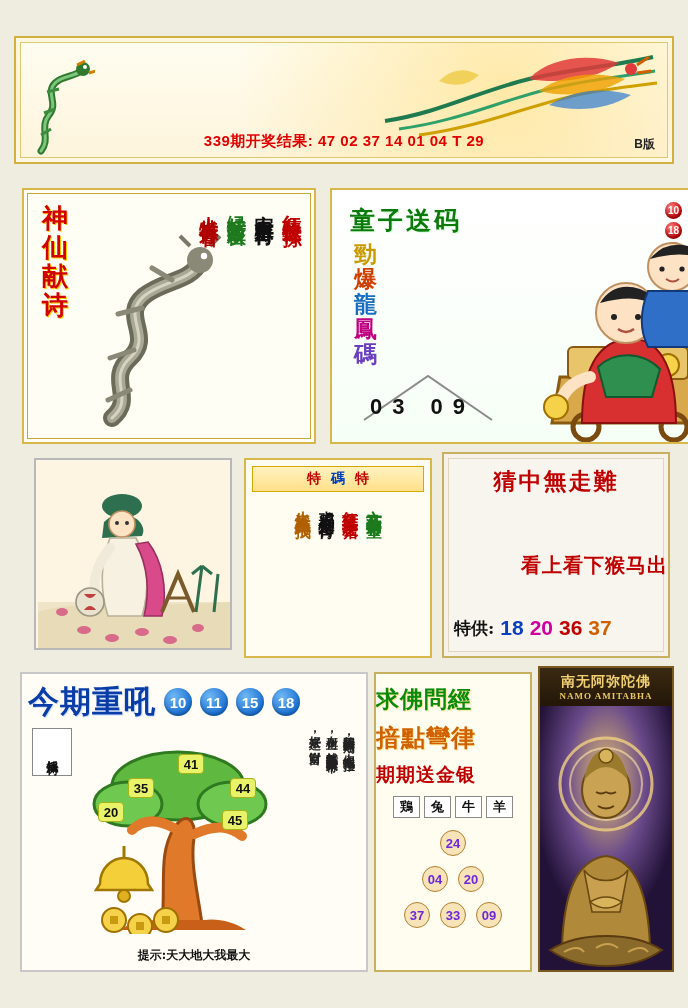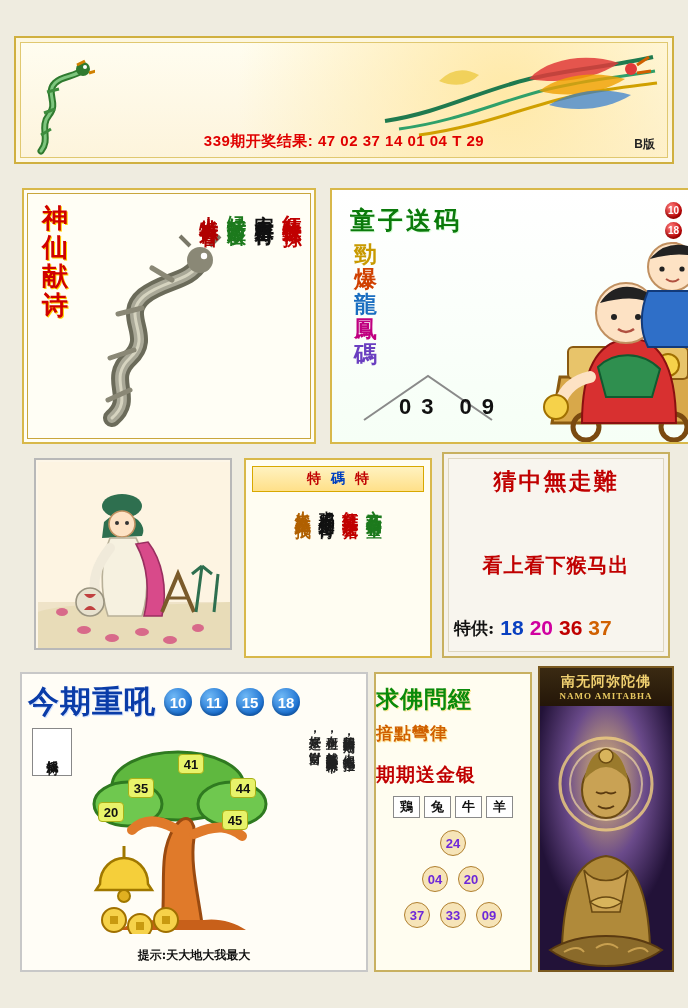--- a/index.html
+++ b/index.html
@@ -118,21 +118,21 @@
     position:absolute; right:42px; top:12px;
     display:flex; flex-direction:column; gap:3px;
   }
   .boy-balls .ball { width:17px; height:17px; font-size:10px; }
   .boy-tri {
     position:absolute; left:26px; bottom:18px; width:140px; height:52px;
   }
   .boy-nums {
     position:absolute; left:38px; bottom:22px;
     font-family:"Liberation Sans", sans-serif;
-    font-size:22px; font-weight:bold; color:#111; letter-spacing:10px;margin-left:29px;
+    font-size:22px; font-weight:bold; color:#111; letter-spacing:10px;
   }
   .boy-art { position:absolute; right:4px; bottom:0px; width:230px; height:215px; }
 
   
   #fairy {
     left:34px; top:458px; width:198px; height:192px;
     border:2px solid #b8b8b8; background:#fdf6e8;
   }
   .fairy-art { position:absolute; inset:2px; }
 
@@ -177,21 +177,21 @@
     position:absolute; left:0; right:0; top:12px; text-align:center;
     font-family:"DejaVu Serif", serif; font-size:23px; font-weight:bold;
     color:#c00000; letter-spacing:2px;
   }
   .guess-t2 {
     position:absolute; left:0; right:0; top:56px; text-align:center;
     font-family:"DejaVu Serif", serif; font-size:20px; font-weight:bold;
     color:#0a2f9a; letter-spacing:1px;
   }
   .guess-t3 {
-    position:absolute; left:0; right:0; top:98px; text-align:center;
+    position:absolute; left:0; right:0; top:98px; text-align:right;
     font-family:"DejaVu Serif", serif; font-size:20px; font-weight:bold;
     color:#c00000; letter-spacing:1px;
   }
   .guess-row {
     position:absolute; left:10px; right:8px; bottom:16px;
     display:flex; align-items:center; gap:6px;
   }
   .guess-row .lbl {
     font-family:"DejaVu Serif", serif; font-size:17px; font-weight:bold; color:#111;
   }
@@ -258,21 +258,21 @@
   #sutra {
     left:374px; top:672px; width:158px; height:300px;
     border:2px solid #c8b060; background:#fffdf0;
   }
   .sutra-l1, .sutra-l2, .sutra-l3 {
     position:absolute; left:0; right:0; 
     font-family:"DejaVu Serif", serif; font-weight:bold;
   }
   .sutra-l1 { top:10px; font-size:23px; color:#0a8a0a; letter-spacing:1px;
               text-shadow:1px 1px 0 #ffe89a; }
-  .sutra-l2 { top:48px; font-size:17px; color:#d06000; letter-spacing:1px;
+  .sutra-l2 { top:48px; font-size:24px; color:#d06000; letter-spacing:1px;
               text-shadow:1px 1px 0 #ffe89a; }
   .sutra-l3 { top:88px; font-size:19px; color:#c00000; letter-spacing:1px; }
   .sutra-zodiac {
     position:absolute; left:14px; right:14px; top:122px;
     display:flex; justify-content:center; gap:4px;
   }
   .zbox {
     width:27px; height:22px; border:1px solid #8a8a8a; background:#fff;
     font-family:"DejaVu Serif", serif; font-size:13px; font-weight:bold; color:#111;
     display:flex; align-items:center; justify-content:center;

